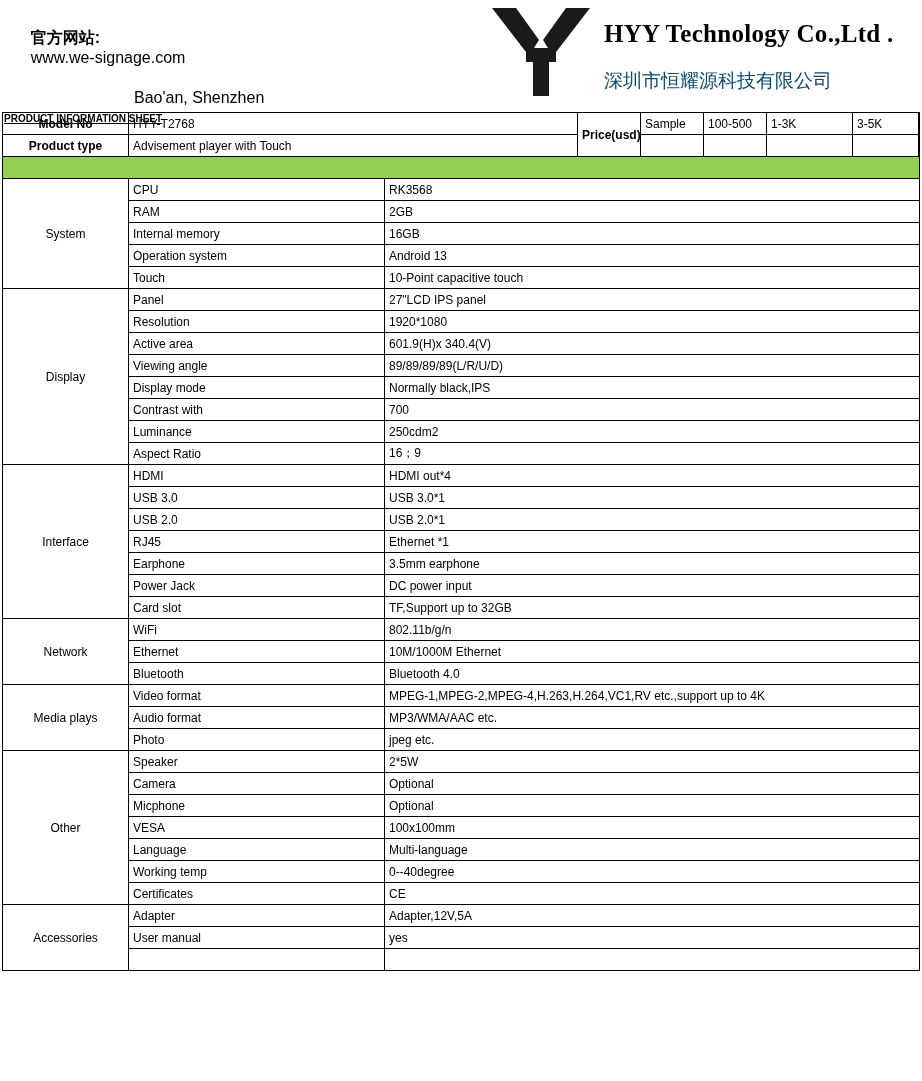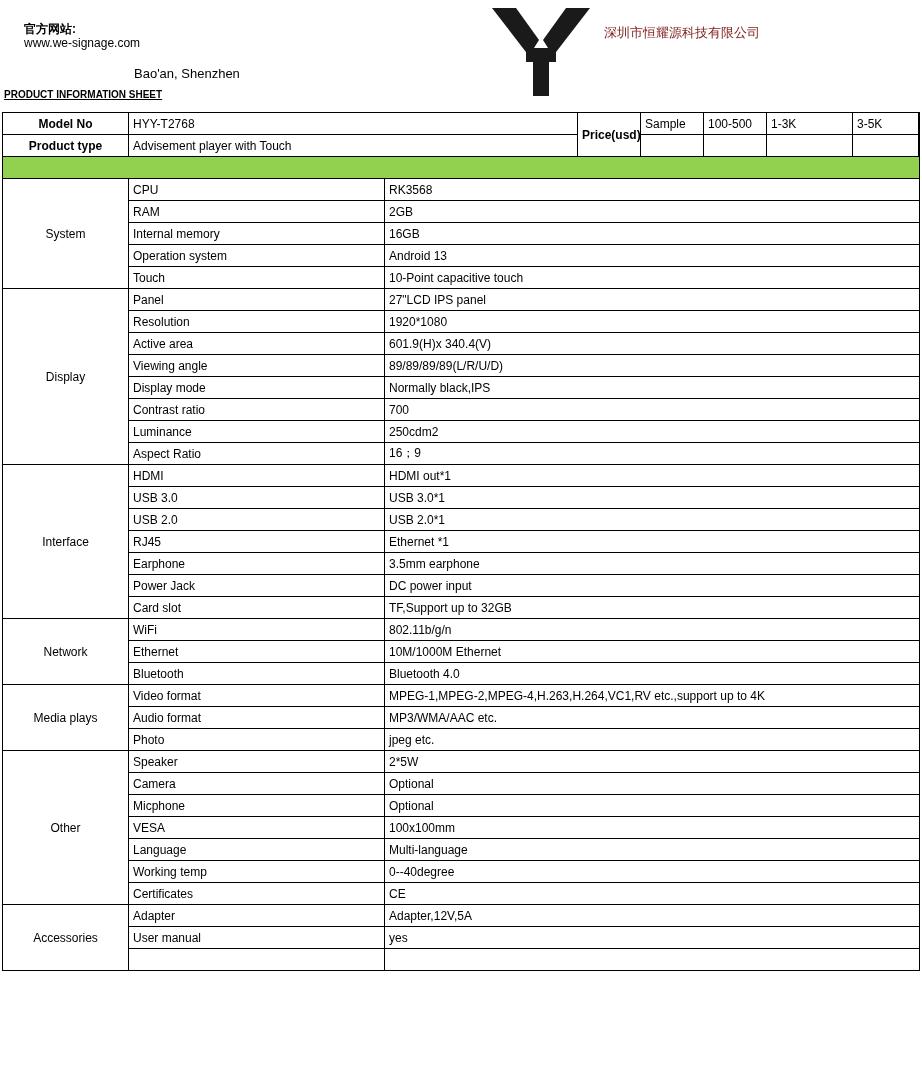--- a/index.html
+++ b/index.html
@@ -22,27 +22,27 @@
   }
 
   
   .header {
     position: relative;
     padding: 8px 0 0 4px;
     height: 112px;
     box-sizing: border-box;
   }
   .hdr-line {
-    font-size: 12px;
-    line-height: 14px;
+    font-size: 16px;
+    line-height: 20px;
     white-space: pre;
   }
   .hdr-line b { font-weight: bold; }
   .hdr-addr2 {
-    font-size: 13px;
+    font-size: 16px;
     line-height: 19px;
     padding-left: 130px;
   }
   .sheet-title {
     font-size: 10px;
     font-weight: bold;
     text-decoration: underline;
     margin-top: 6px;
     display: inline-block;
   }
@@ -67,23 +67,23 @@
     top: 16px;
   }
   .logo-en {
     font-family: "Liberation Serif", serif;
     font-size: 25px;
     font-weight: bold;
     letter-spacing: 0.3px;
     white-space: nowrap;
   }
   .logo-cn {
-    font-size: 13px;
-    color: #7f1d1d;
-    margin-top: 4px;
+    font-size: 19px;
+    color: #0c4a6e;
+    margin-top: 20px;
     white-space: nowrap;
   }
 
   
   table.spec {
     border-collapse: collapse;
     table-layout: fixed;
     width: 918px;
     margin-left: 2px;
   }
@@ -142,20 +142,21 @@
       <div class="logo-mark">
         <svg width="110" height="96" viewBox="0 0 110 96" xmlns="http://www.w3.org/2000/svg">
           <g fill="#1a1a1a">
             <path d="M6 4 L30 4 L53 36 L43 52 L6 4 Z"></path>
             <path d="M104 4 L80 4 L57 36 L67 52 L104 4 Z"></path>
             <path d="M40 44 L70 44 L70 58 L63 58 L63 92 L47 92 L47 58 L40 58 Z"></path>
           </g>
         </svg>
       </div>
       <div class="logo-text">
+        <div class="logo-en">HYY Technology Co.,Ltd .</div>
         <div class="logo-cn">深圳市恒耀源科技有限公司</div>
       </div>
     </div>
   </div>
 
   <table class="spec">
     <colgroup>
       <col style="width:126px">
       <col style="width:256px">
       <col style="width:193px">
@@ -226,35 +227,35 @@
         </tr>
         <tr>
           <td class="c-key">Viewing angle</td>
           <td class="c-val" colspan="7">89/89/89/89(L/R/U/D)</td>
         </tr>
         <tr>
           <td class="c-key">Display mode</td>
           <td class="c-val" colspan="7">Normally black,IPS</td>
         </tr>
         <tr>
-          <td class="c-key">Contrast ratio</td>
+          <td class="c-key">Contrast with</td>
           <td class="c-val" colspan="7">700</td>
         </tr>
         <tr>
           <td class="c-key">Luminance</td>
           <td class="c-val" colspan="7">250cdm2</td>
         </tr>
         <tr>
           <td class="c-key">Aspect Ratio</td>
           <td class="c-val" colspan="7">16；9</td>
         </tr>
         <tr>
           <td class="c-group" rowspan="7">Interface</td>
           <td class="c-key">HDMI</td>
-          <td class="c-val" colspan="7">HDMI out*1</td>
+          <td class="c-val" colspan="7">HDMI out*4</td>
         </tr>
         <tr>
           <td class="c-key">USB 3.0</td>
           <td class="c-val" colspan="7">USB 3.0*1</td>
         </tr>
         <tr>
           <td class="c-key">USB 2.0</td>
           <td class="c-val" colspan="7">USB 2.0*1</td>
         </tr>
         <tr>

